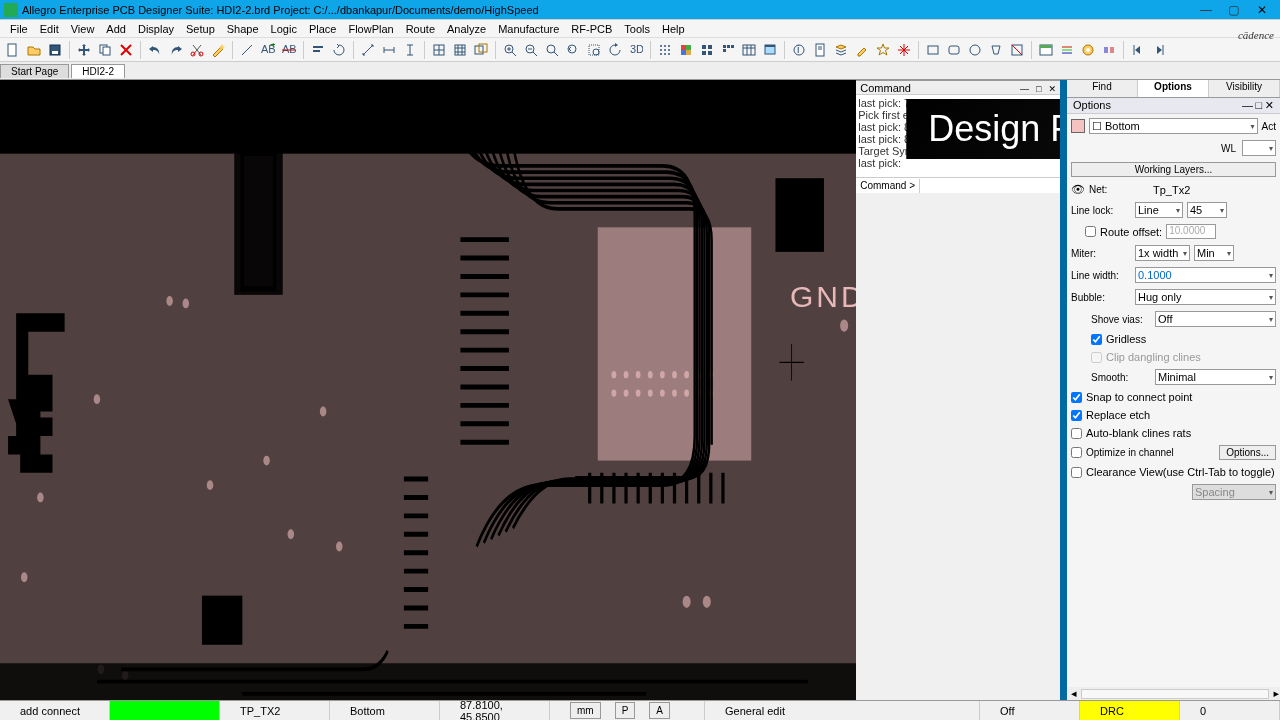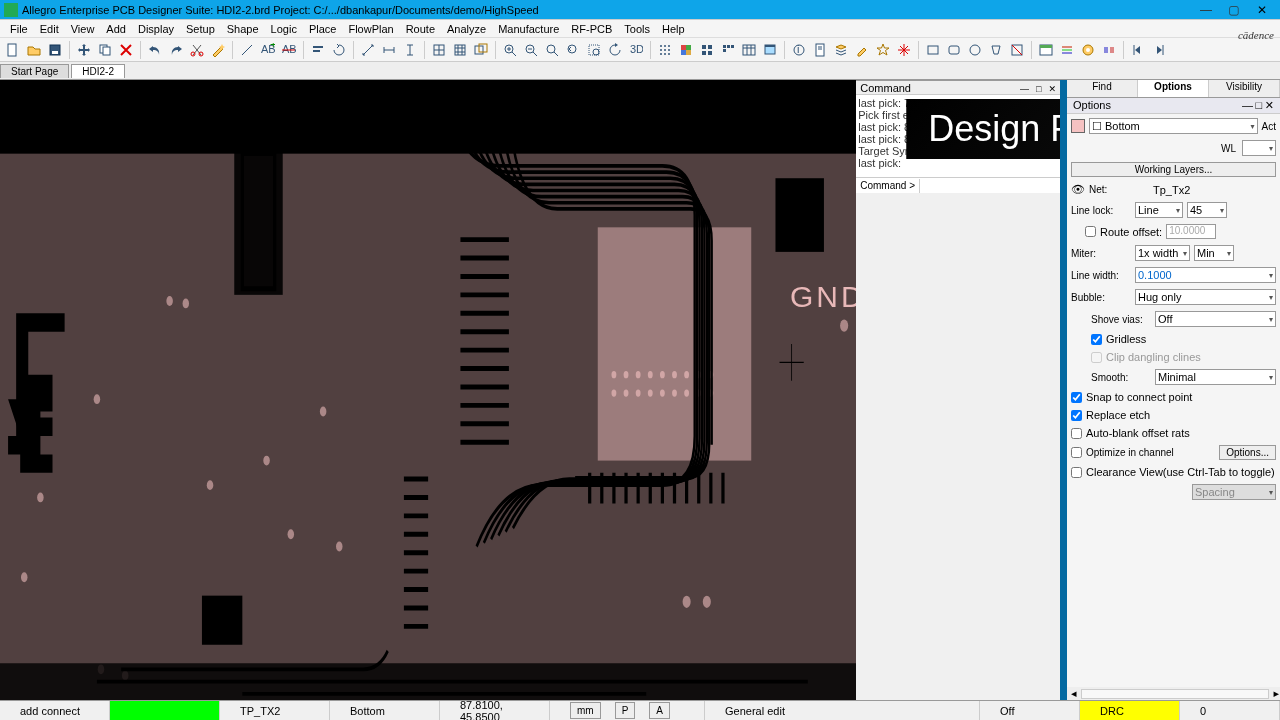--- a/index.html
+++ b/index.html
@@ -652,21 +652,21 @@
       <div class="chk">
           <input type="checkbox" checked="" style="">
           <label>Snap to connect point</label>
         </div>
       <div class="chk">
           <input type="checkbox" checked="" style="">
           <label>Replace etch</label>
         </div>
       <div class="chk">
           <input type="checkbox" style="">
-          <label>Auto-blank offset rats</label>
+          <label>Auto-blank clines rats</label>
         </div>
       <div class="row">
         <div class="chk" style="flex:1">
             <input type="checkbox" style="">
             <label>Optimize in channel</label>
           </div>
         <button class="btn">Options...</button>
       </div>
       <div class="chk">
           <input type="checkbox" style="">

